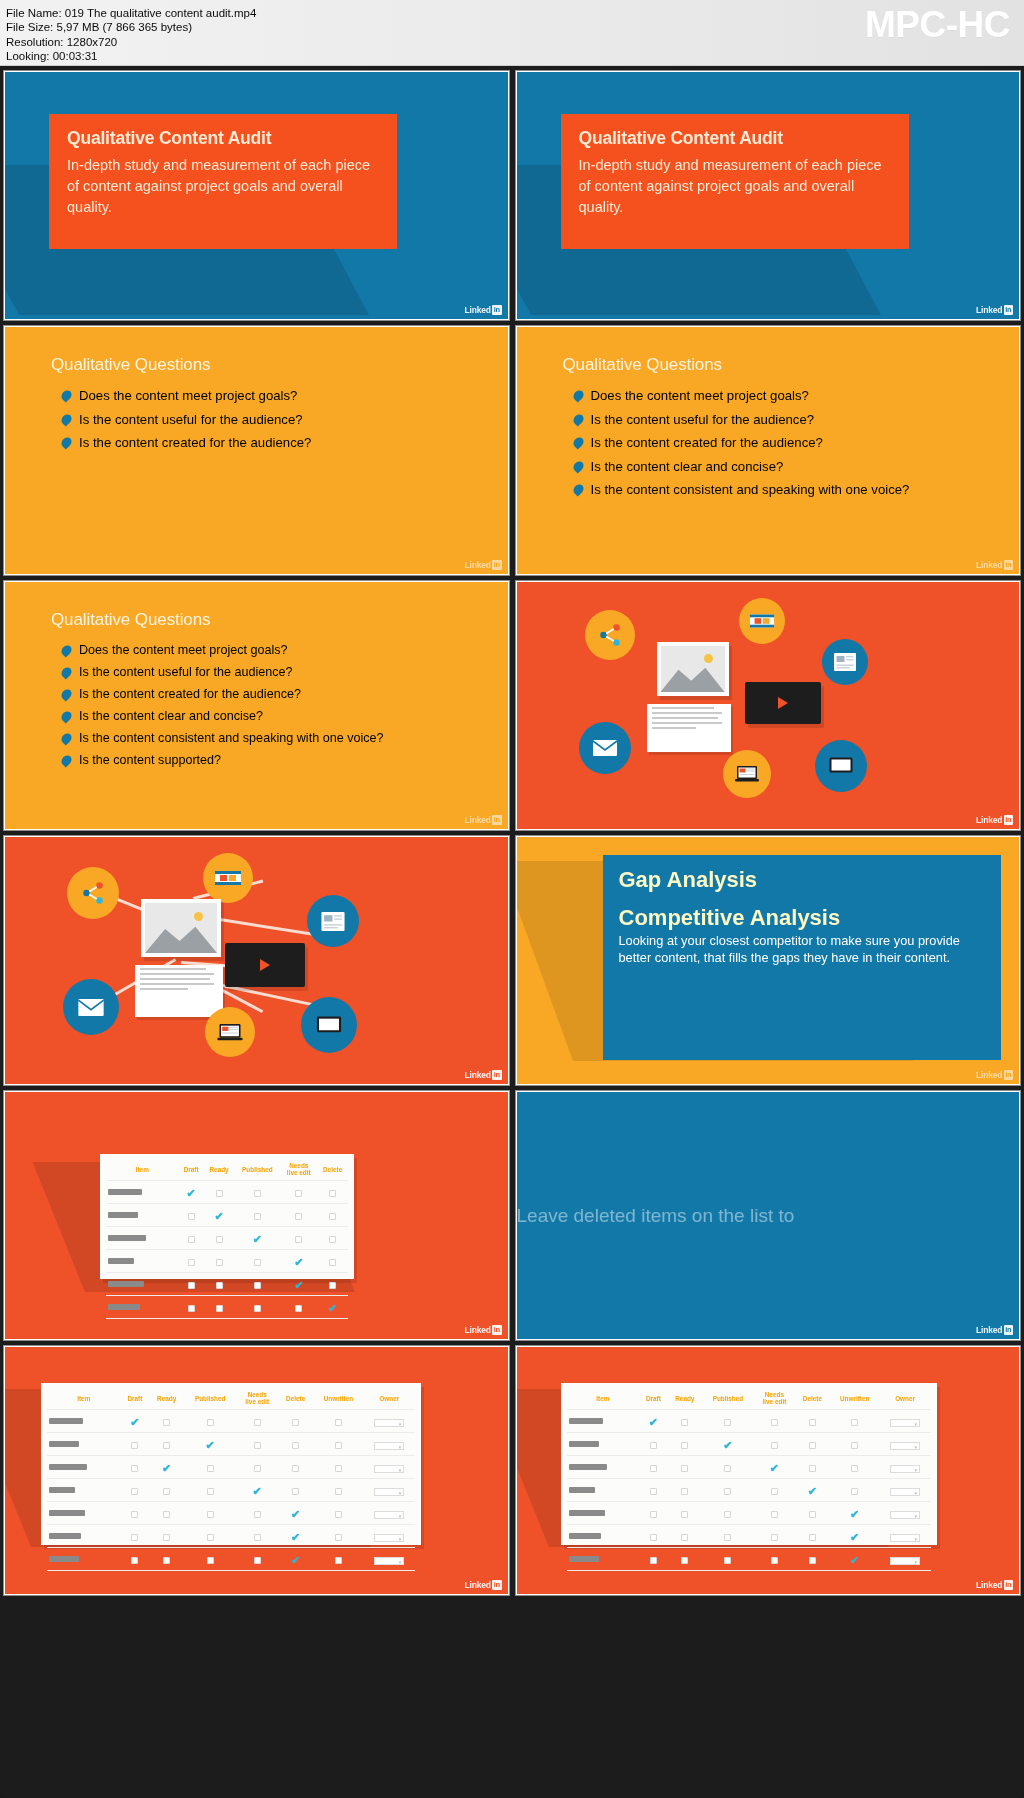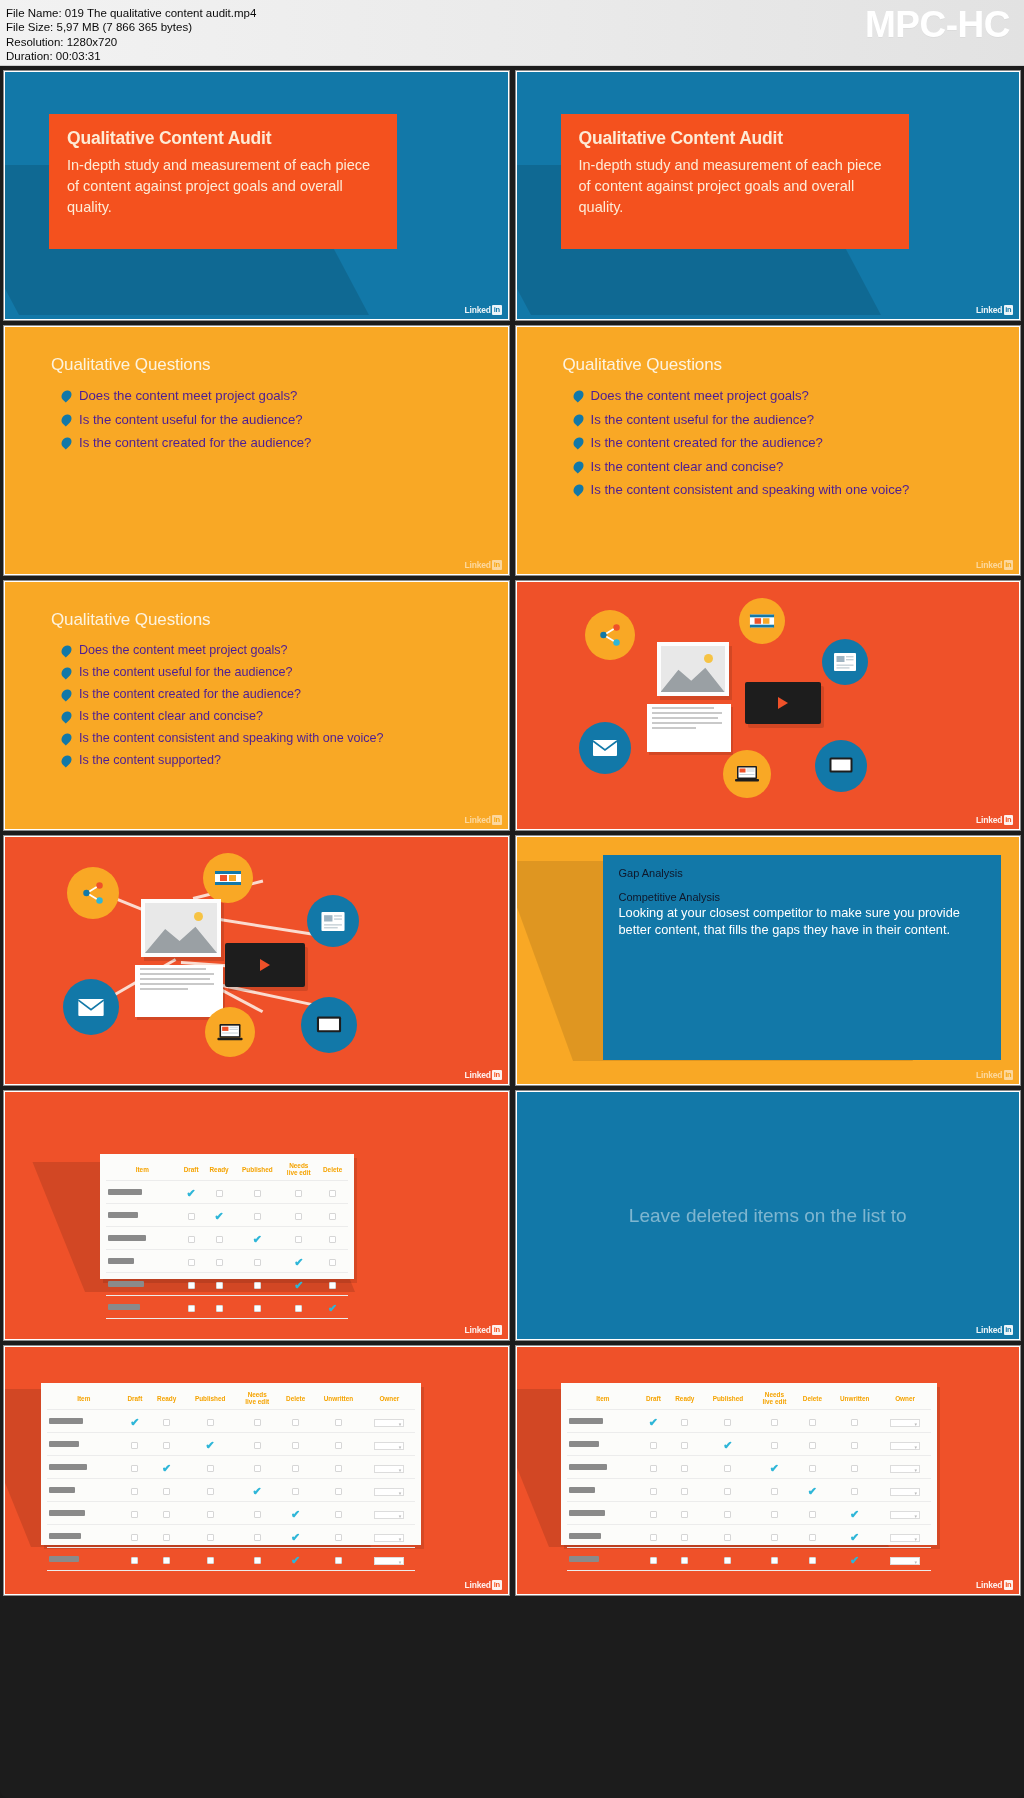--- a/index.html
+++ b/index.html
@@ -99,21 +99,21 @@
   .sB h2 {
     position:absolute; left:46px; top:28px;
     margin:0; font-size:17px; color:#fdf3df; font-weight:normal;
     letter-spacing:-0.1px;
   }
   .sB ul { position:absolute; left:56px; top:60px; margin:0; padding:0; list-style:none; width:350px; }
   .sB li {
     position:relative;
     padding-left:18px;
     margin-bottom:6.5px;
-    font-size:13.2px; line-height:17px; color:#4c1d95;
+    font-size:13.2px; line-height:17px; color:#000000;
   }
   .sB li::before {
     content:"";
     position:absolute; left:0; top:4px;
     width:11px; height:9px;
     background:#1278a8;
     border-radius:50% 50% 50% 0;
     transform:rotate(-45deg);
   }
   .sB.tight li { margin-bottom:5px; font-size:12.6px; }
@@ -162,21 +162,21 @@
   
   .sD { background:#f9a825; }
   .sD .shadow {
     position:absolute; left:56px; top:24px; width:340px; height:200px;
     background:rgba(0,0,0,0.10); transform:skewX(20deg); transform-origin:bottom left;
   }
   .sD .panel {
     position:absolute; left:86px; top:18px; right:18px; bottom:24px;
     background:#1278a8; padding:12px 16px;
   }
-  .sD h3 { margin:0 0 2px 0; font-size:11px; font-weight:normal; color:#0f172a; }
+  .sD h3 { margin:0 0 2px 0; font-size:22px; font-weight:bold; color:#fef9c3; }
   .sD h3.second { margin-top:12px; }
   .sD p { margin:0; font-size:12.8px; line-height:16.5px; color:#ffffff; }
 
   
   .sE { background:#ef5129; }
   .sE .tshadow {
     position:absolute; left:80px; top:70px; width:270px; height:130px;
     background:rgba(0,0,0,0.12); transform:skewX(22deg); transform-origin:bottom left;
   }
   .sE .table {
@@ -197,32 +197,32 @@
   .sE .check { color:#2eb6d8; font-size:11px; font-weight:bold; line-height:7px; }
   .sE .sel {
     display:inline-block; width:30px; height:8px; border:1px solid #dcdcdc;
     background:#fff; font-size:5px; color:#bbb; text-align:right; padding-right:2px; line-height:8px;
   }
 
   
   .sF { background:#1278a8; }
   .sF .fade {
     position:absolute; left:0; right:0; top:50%; transform:translateY(-50%);
-    text-align:center; font-size:19px; color:rgba(255,255,255,0.46);
+    text-align:left; font-size:19px; color:rgba(255,255,255,0.46);
   }
 </style>
 </head>
 <body>
 
 <div class="header">
   <div class="file-info">
     <div>File Name: 019 The qualitative content audit.mp4</div>
     <div>File Size: 5,97 MB (7 866 365 bytes)</div>
     <div>Resolution: 1280x720</div>
-    <div>Duration: 00:03:31</div>
+    <div>Looking: 00:03:31</div>
   </div>
   <div class="mpc-logo">MPC-HC</div>
 </div>
 
 <div class="grid">
 
   <div class="thumb sA">
     <div class="shadow"></div>
     <div class="card">
       <h1>Qualitative Content Audit</h1>

